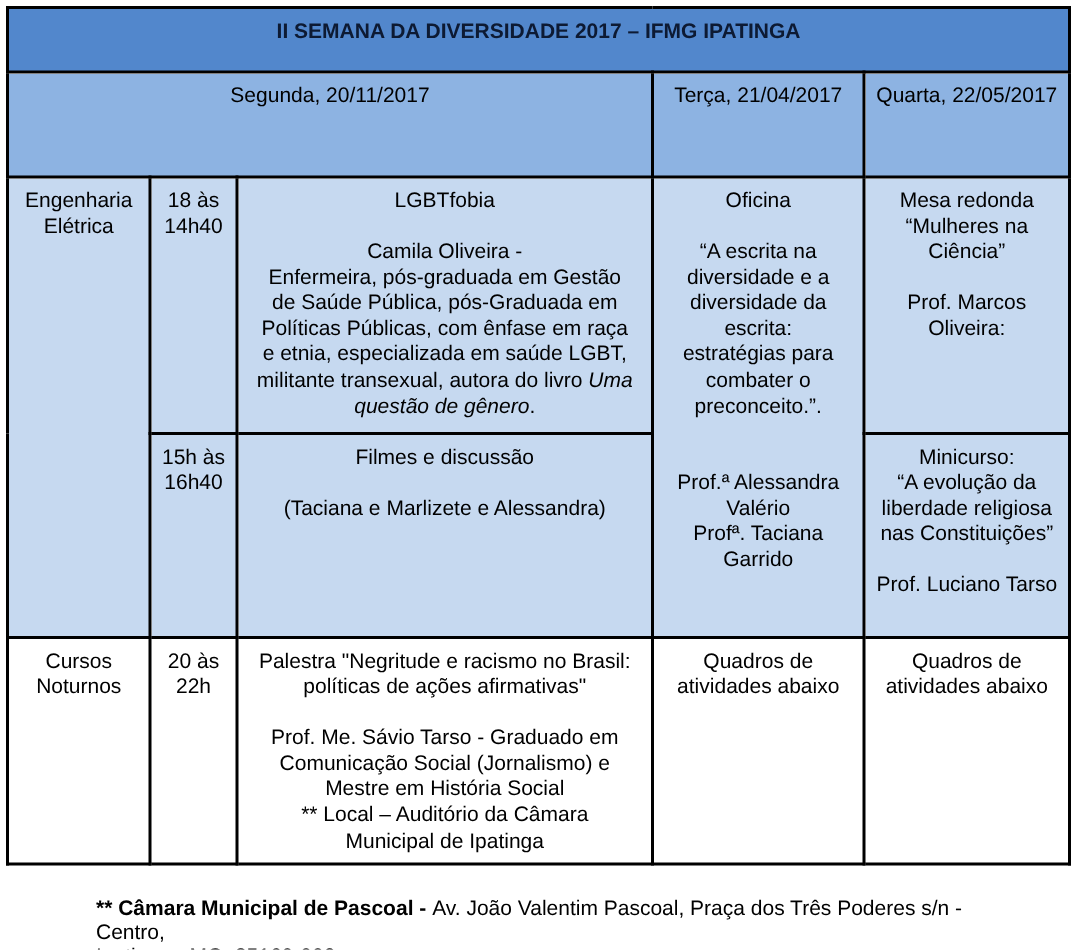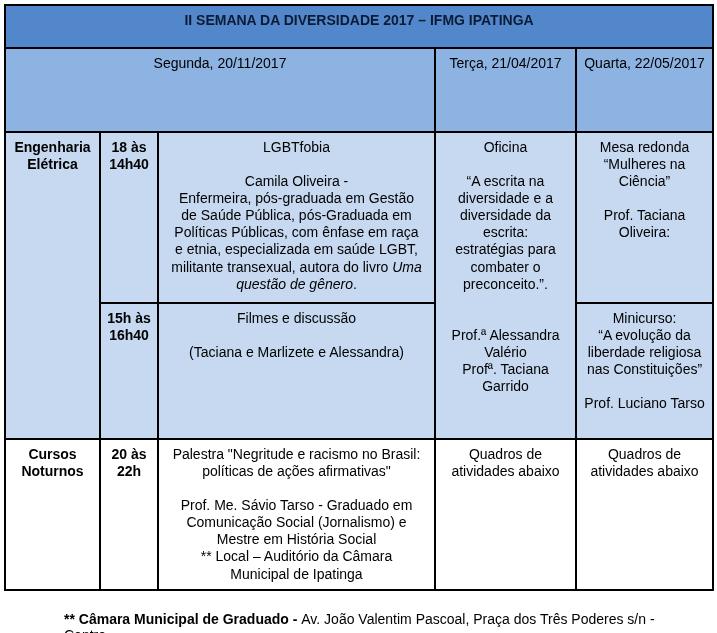--- a/index.html
+++ b/index.html
@@ -41,21 +41,21 @@
     font-weight: bold;
     font-size: 15px;
     padding-top: 9px;
   }
   td.day-hdr {
     background: var(--header_bg);
     font-size: 15px;
     padding-top: 9px;
   }
   td.blue { background: var(--body_bg); }
-  td.v-mid { vertical-align: middle; font-weight: bold; }
+  td.v-mid { vertical-align: middle; }
   td.pt-gap { padding-top: 24px; }
   em { font-style: italic; }
   p.footer {
     margin: 20px 0 0 64px;
     width: 620px;
     font-size: 14px;
     line-height: 1.15;
     white-space: pre-line;
     text-align: left;
   }
@@ -68,21 +68,21 @@
     <col style="width:95px">
     <col style="width:58px">
     <col style="width:277px">
     <col style="width:141px">
     <col style="width:137px">
   </colgroup>
   <tbody>
     <tr style="height:43px">
       <td colspan="5" class="title-cell">II SEMANA DA DIVERSIDADE 2017 – IFMG IPATINGA</td>
     </tr>
-    <tr style="height:84px">
+    <tr style="height:70px">
       <td colspan="3" class="day-hdr">Segunda, 20/11/2017</td>
       <td class="day-hdr">Terça, 21/04/2017</td>
       <td class="day-hdr">Quarta, 22/05/2017</td>
     </tr>
     <tr style="height:171px">
       <td rowspan="2" class="blue v-mid">Engenharia
 Elétrica</td>
       <td class="blue v-mid">18 às
 14h40</td>
       <td class="blue"><span>LGBTfobia
@@ -106,21 +106,21 @@
 
 
 Prof.ª Alessandra
 Valério
 Profª. Taciana
 Garrido</td>
       <td class="blue">Mesa redonda
 “Mulheres na
 Ciência”
 
-Prof. Taciana
+Prof. Marcos
 Oliveira:</td>
     </tr>
     <tr style="height:136px">
       <td class="blue v-mid">15h às
 16h40</td>
       <td class="blue pt-gap">Filmes e discussão
 
 (Taciana e Marlizete e Alessandra)</td>
       <td class="blue">Minicurso:
 “A evolução da
@@ -143,14 +143,14 @@
 ** Local – Auditório da Câmara
 Municipal de Ipatinga</td>
       <td>Quadros de
 atividades abaixo</td>
       <td>Quadros de
 atividades abaixo</td>
     </tr>
   </tbody>
 </table>
 
-<p class="footer"><strong>** Câmara Municipal de Graduado - </strong><span>Av. João Valentim Pascoal, Praça dos Três Poderes s/n - Centro,
+<p class="footer"><strong>** Câmara Municipal de Pascoal - </strong><span>Av. João Valentim Pascoal, Praça dos Três Poderes s/n - Centro,
 Ipatinga - MG, 35160-002</span></p>
 
 </body></html>

